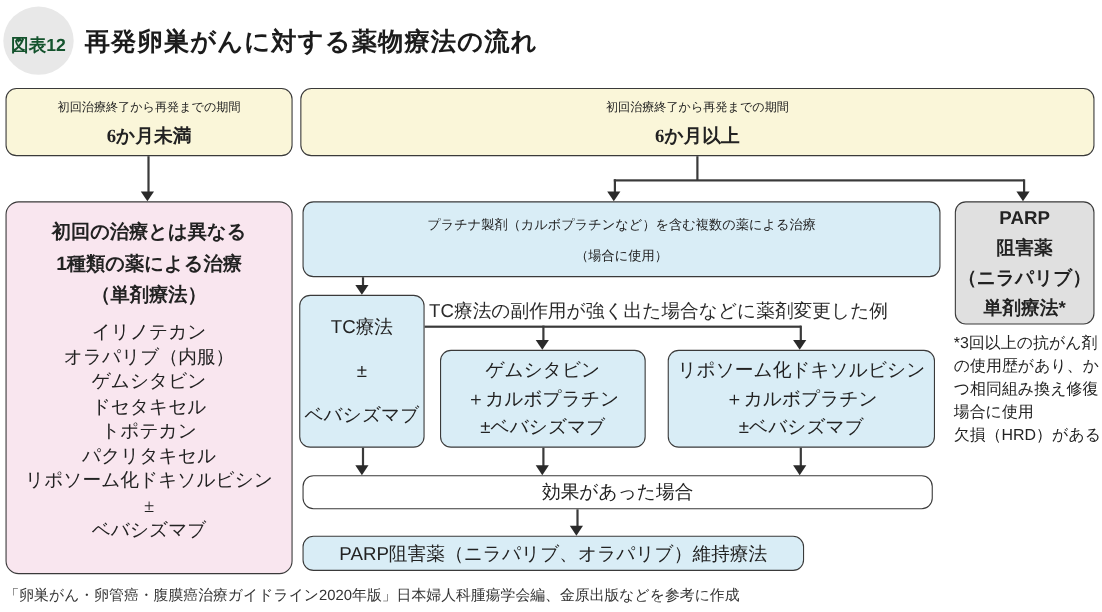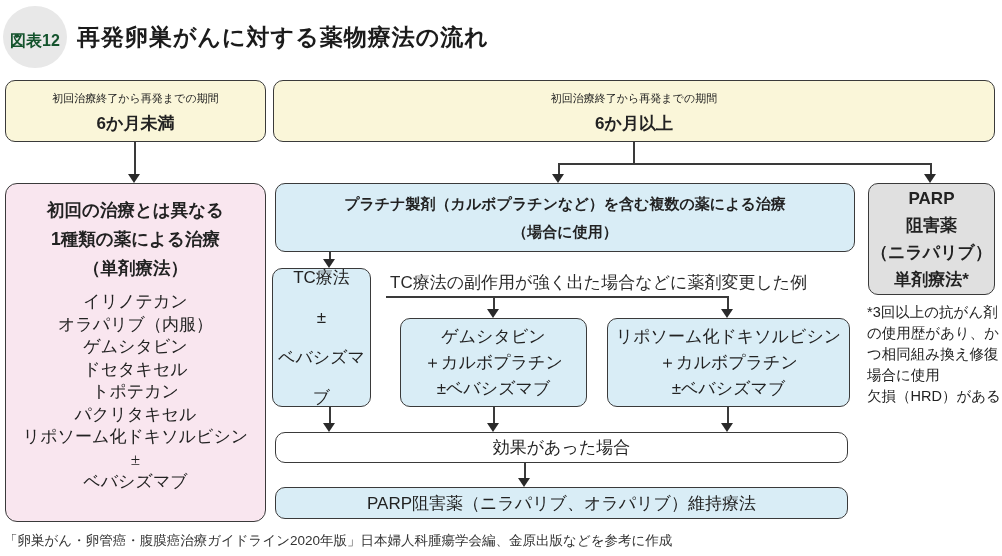--- a/index.html
+++ b/index.html
@@ -20,26 +20,26 @@
     position:absolute;box-sizing:border-box;border:1.5px solid #3a3a3a;border-radius:10px;
     display:flex;flex-direction:column;align-items:center;justify-content:center;
     text-align:center;color:#222;
   }
   .yellow{background:#faf6d9;}
   .pink{background:#f9e6ef;border-radius:12px;}
   .blue{background:#d9edf6;}
   .gray{background:#e0e0e0;}
   .white{background:#ffffff;}
   .period-l1{font-size:11px;line-height:25px;}
-  .period-l2{font-size:17px;line-height:26px;font-weight:bold;}
+  .period-l2{font-size:17px;line-height:26px;font-weight:bold;font-family:Liberation Serif, serif;}
   .mono-head{font-size:17.5px;line-height:29px;font-weight:bold;}
   .mono-box{justify-content:flex-start;padding-top:12px;}
   .drug-list{margin-top:8px;font-family:Liberation Serif, serif;}
   .drug-list span{display:block;font-size:17px;line-height:22.5px;}
-  .combo-line{font-size:15px;line-height:28px;font-weight:bold;}
+  .combo-line{font-size:12px;line-height:28px;font-weight:normal;}
   .parp-line{font-size:17px;line-height:27px;font-weight:bold;}
   .tc-line{font-size:17px;line-height:40px;}
   .regimen-line{font-size:17px;line-height:26px;}
   .flat-line{font-size:17px;}
   .note{position:absolute;font-size:17px;color:#2a2a2a;white-space:nowrap;}
   .footnote{position:absolute;font-size:14.5px;line-height:21px;color:#222;text-align:left;}
   .footnote span{display:block;}
   .caption{position:absolute;font-size:13.5px;color:#333;white-space:nowrap;}
   
   .vl{position:absolute;width:1.5px;background:#3a3a3a;}
@@ -108,21 +108,21 @@
     <span>*3回以上の抗がん剤</span>
     <span>の使用歴があり、か</span>
     <span>つ相同組み換え修復</span>
     <span>場合に使用</span>
     <span>欠損（HRD）がある</span>
   </div>
 
   <div class="vl" style="left:329px;top:252px;height:8px;"></div>
   <div class="ah" style="left:323px;top:259px;"></div>
 
-  <div class="box blue" style="left:272px;top:268px;width:99px;height:139px;align-items:center;">
+  <div class="box blue" style="left:272px;top:268px;width:114px;height:139px;align-items:center;">
     <div class="tc-line">TC療法</div>
     <div class="tc-line">±</div>
     <div class="tc-line">ベバシズマブ</div>
   </div>
 
   <div class="note" style="left:390px;top:271px;">TC療法の副作用が強く出た場合などに薬剤変更した例</div>
 
   <div class="hl" style="left:386px;top:296px;width:342px;"></div>
   <div class="vl" style="left:493px;top:296px;height:14px;"></div>
   <div class="ah" style="left:487px;top:309px;"></div>
@@ -148,19 +148,19 @@
   <div class="vl" style="left:727px;top:407px;height:17px;"></div>
   <div class="ah" style="left:721px;top:423px;"></div>
 
   <div class="box white" style="left:275px;top:432px;width:573px;height:31px;">
     <div class="flat-line">効果があった場合</div>
   </div>
 
   <div class="vl" style="left:524px;top:463px;height:16px;"></div>
   <div class="ah" style="left:518px;top:478px;"></div>
 
-  <div class="box blue" style="left:275px;top:487px;width:573px;height:32px;">
+  <div class="box blue" style="left:275px;top:487px;width:456px;height:32px;">
     <div class="flat-line">PARP阻害薬（ニラパリブ、オラパリブ）維持療法</div>
   </div>
 
   <div class="caption" style="left:4px;top:532px;">「卵巣がん・卵管癌・腹膜癌治療ガイドライン2020年版」日本婦人科腫瘍学会編、金原出版などを参考に作成</div>
 
 </div>
 
 </body></html>

